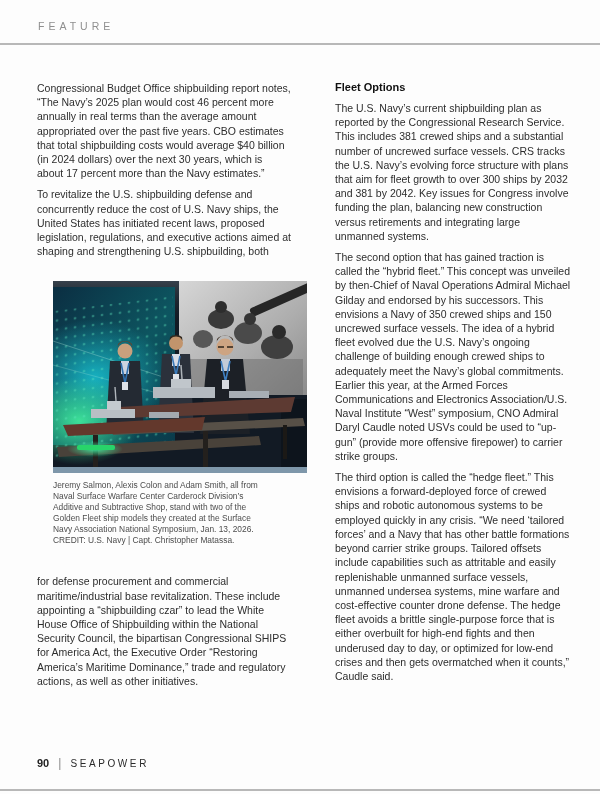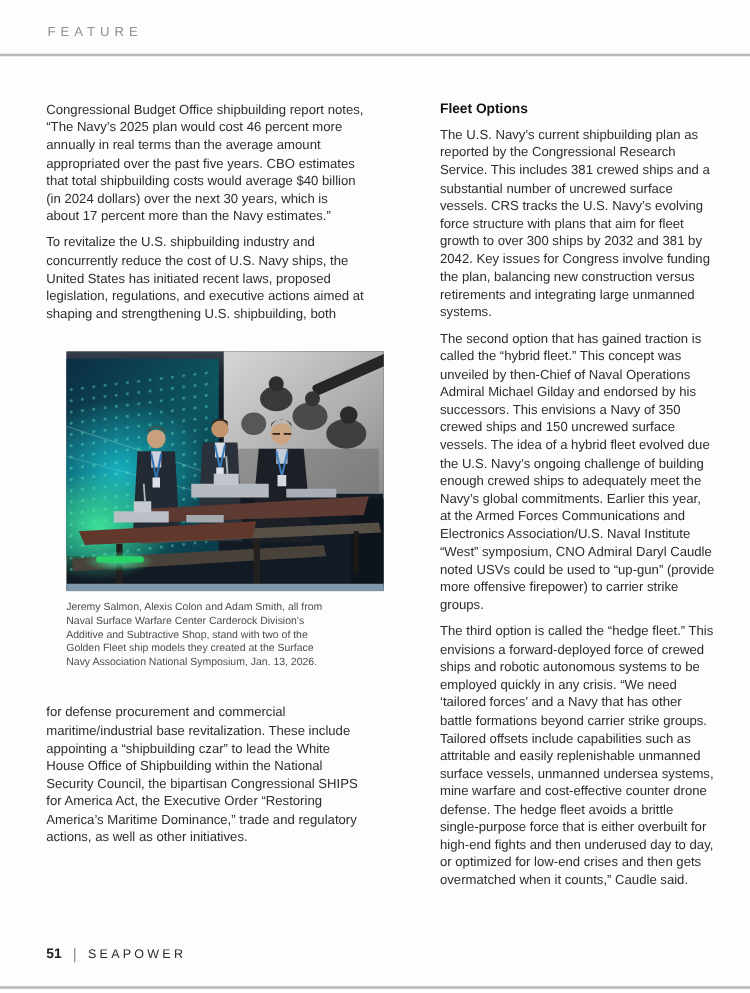--- a/index.html
+++ b/index.html
@@ -15,21 +15,21 @@
     position:absolute; left:38px; top:20px;
     font-size:10.5px; letter-spacing:4px;
     color:#8f8f8f; font-weight:400;
   }
   .rule-top {
     position:absolute; left:0; top:43px;
     width:600px; height:2px; background:#b8b8b8;
   }
   .content {
     position:absolute; left:37px; top:81px;
-    width:535px; display:flex; gap:29px;justify-content:center;
+    width:535px; display:flex; gap:12px;justify-content:center;
   }
   .col-left  { width:254px; }
   .col-right { width:264px;margin-left:32px; }
   p.body {
     font-size:10.5px; line-height:14.2px;
     margin:0 0 7px 0; color:#2d2d2d;
   }
   .col-right .section-heading {
     font-size:11px; font-weight:bold; color:#101010;
     margin:0 0 8px 0;
@@ -57,21 +57,21 @@
 </head>
 <body>
 
 <div class="kicker">FEATURE</div>
 <div class="rule-top"></div>
 
 <div class="content">
 
   <div class="col-left">
     <p class="body">Congressional Budget Office shipbuilding report notes, “The Navy’s 2025 plan would cost 46 percent more annually in real terms than the average amount appropriated over the past five years. CBO estimates that total shipbuilding costs would average $40 billion (in 2024 dollars) over the next 30 years, which is about 17 percent more than the Navy estimates.”</p>
-    <p class="body">To revitalize the U.S. shipbuilding industry and concurrently reduce the cost of U.S. Navy ships, the United States has initiated recent laws, proposed legislation, regulations, and executive actions aimed at shaping and strengthening U.S. shipbuilding, both</p>
+    <p class="body">To revitalize the U.S. shipbuilding defense and concurrently reduce the cost of U.S. Navy ships, the United States has initiated recent laws, proposed legislation, regulations, and executive actions aimed at shaping and strengthening U.S. shipbuilding, both</p>
 
     <figure class="photo-figure">
       <svg class="photo" viewBox="0 0 254 192" xmlns="http://www.w3.org/2000/svg">
         <defs>
           <linearGradient id="topfade" x1="0" y1="0" x2="0" y2="1">
             <stop offset="0" stop-color="#55616c"></stop>
             <stop offset="1" stop-color="#121c26" stop-opacity="0"></stop>
           </linearGradient>
           <linearGradient id="tealwall" x1="0" y1="0" x2="1" y2="1">
             <stop offset="0" stop-color="#0b2e42"></stop>
@@ -161,33 +161,34 @@
         <path d="M62,106 L63,120" stroke="#b0b6bc" stroke-width="1.4"></path>
         <rect x="96" y="131" width="30" height="6" fill="#a4aab0"></rect>
 
         <ellipse cx="42" cy="168" rx="28" ry="8" fill="url(#greenGlow)"></ellipse>
         <rect x="24" y="164" width="38" height="5" rx="2" fill="#28d46a"></rect>
 
         <rect x="0" y="186" width="254" height="6" fill="#7e97aa"></rect>
       </svg>
       <figcaption class="caption">
         <span>Jeremy Salmon, Alexis Colon and Adam Smith, all from Naval Surface Warfare Center Carderock Division’s Additive and Subtractive Shop, stand with two of the Golden Fleet ship models they created at the Surface Navy Association National Symposium, Jan. 13, 2026.</span>
+        <span class="credit-line">CREDIT: U.S. Navy | Capt. Christopher Matassa.</span>
       </figcaption>
     </figure>
 
     <p class="body">for defense procurement and commercial maritime/industrial base revitalization. These include appointing a “shipbuilding czar” to lead the White House Office of Shipbuilding within the National Security Council, the bipartisan Congressional SHIPS for America Act, the Executive Order “Restoring America’s Maritime Dominance,” trade and regulatory actions, as well as other initiatives.</p>
   </div>
 
   <div class="col-right">
     <h2 class="section-heading">Fleet Options</h2>
     <p class="body">The U.S. Navy’s current shipbuilding plan as reported by the Congressional Research Service. This includes 381 crewed ships and a substantial number of uncrewed surface vessels. CRS tracks the U.S. Navy’s evolving force structure with plans that aim for fleet growth to over 300 ships by 2032 and 381 by 2042. Key issues for Congress involve funding the plan, balancing new construction versus retirements and integrating large unmanned systems.</p>
     <p class="body">The second option that has gained traction is called the “hybrid fleet.” This concept was unveiled by then-Chief of Naval Operations Admiral Michael Gilday and endorsed by his successors. This envisions a Navy of 350 crewed ships and 150 uncrewed surface vessels. The idea of a hybrid fleet evolved due the U.S. Navy’s ongoing challenge of building enough crewed ships to adequately meet the Navy’s global commitments. Earlier this year, at the Armed Forces Communications and Electronics Association/U.S. Naval Institute “West” symposium, CNO Admiral Daryl Caudle noted USVs could be used to “up-gun” (provide more offensive firepower) to carrier strike groups.</p>
     <p class="body">The third option is called the “hedge fleet.” This envisions a forward-deployed force of crewed ships and robotic autonomous systems to be employed quickly in any crisis. “We need ‘tailored forces’ and a Navy that has other battle formations beyond carrier strike groups. Tailored offsets include capabilities such as attritable and easily replenishable unmanned surface vessels, unmanned undersea systems, mine warfare and cost-effective counter drone defense. The hedge fleet avoids a brittle single-purpose force that is either overbuilt for high-end fights and then underused day to day, or optimized for low-end crises and then gets overmatched when it counts,” Caudle said.</p>
   </div>
 
 </div>
 
 <div class="footer">
-  <span class="page-num">51</span>
+  <span class="page-num">90</span>
   <span class="footer-sep">|</span>
   <span class="magazine">SEAPOWER</span>
 </div>
 <div class="rule-bottom"></div>
 
 </body></html>

